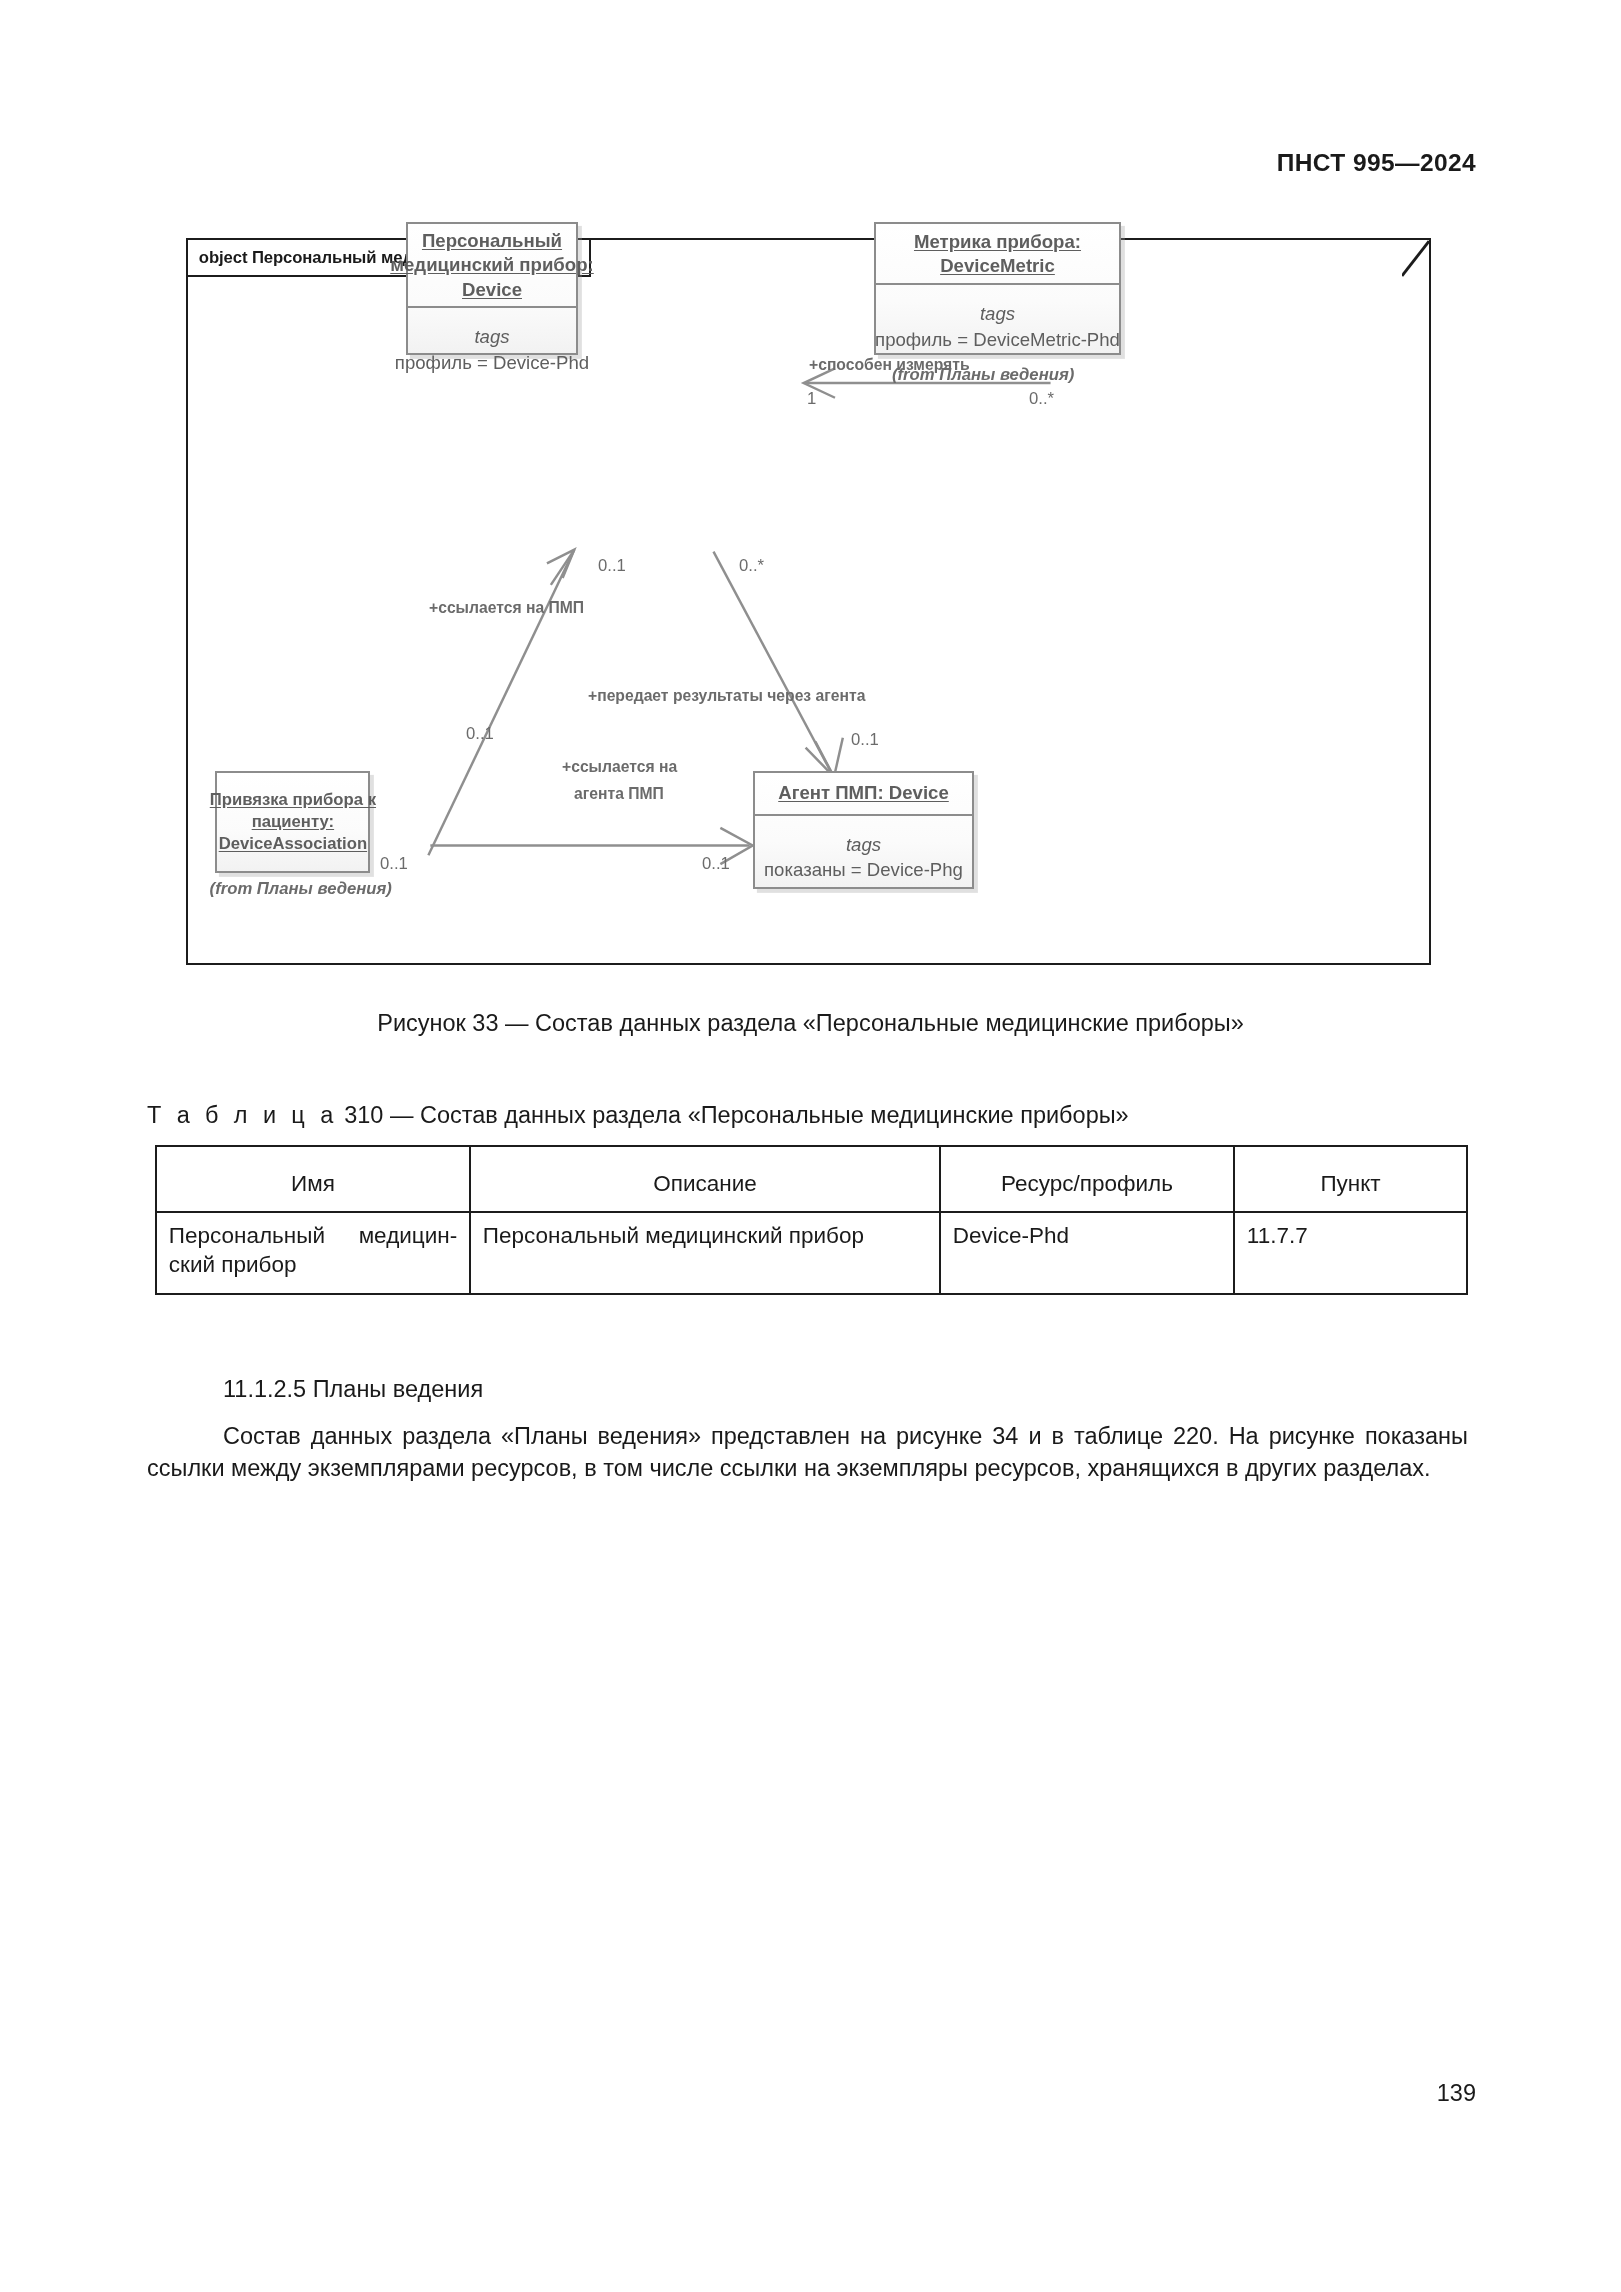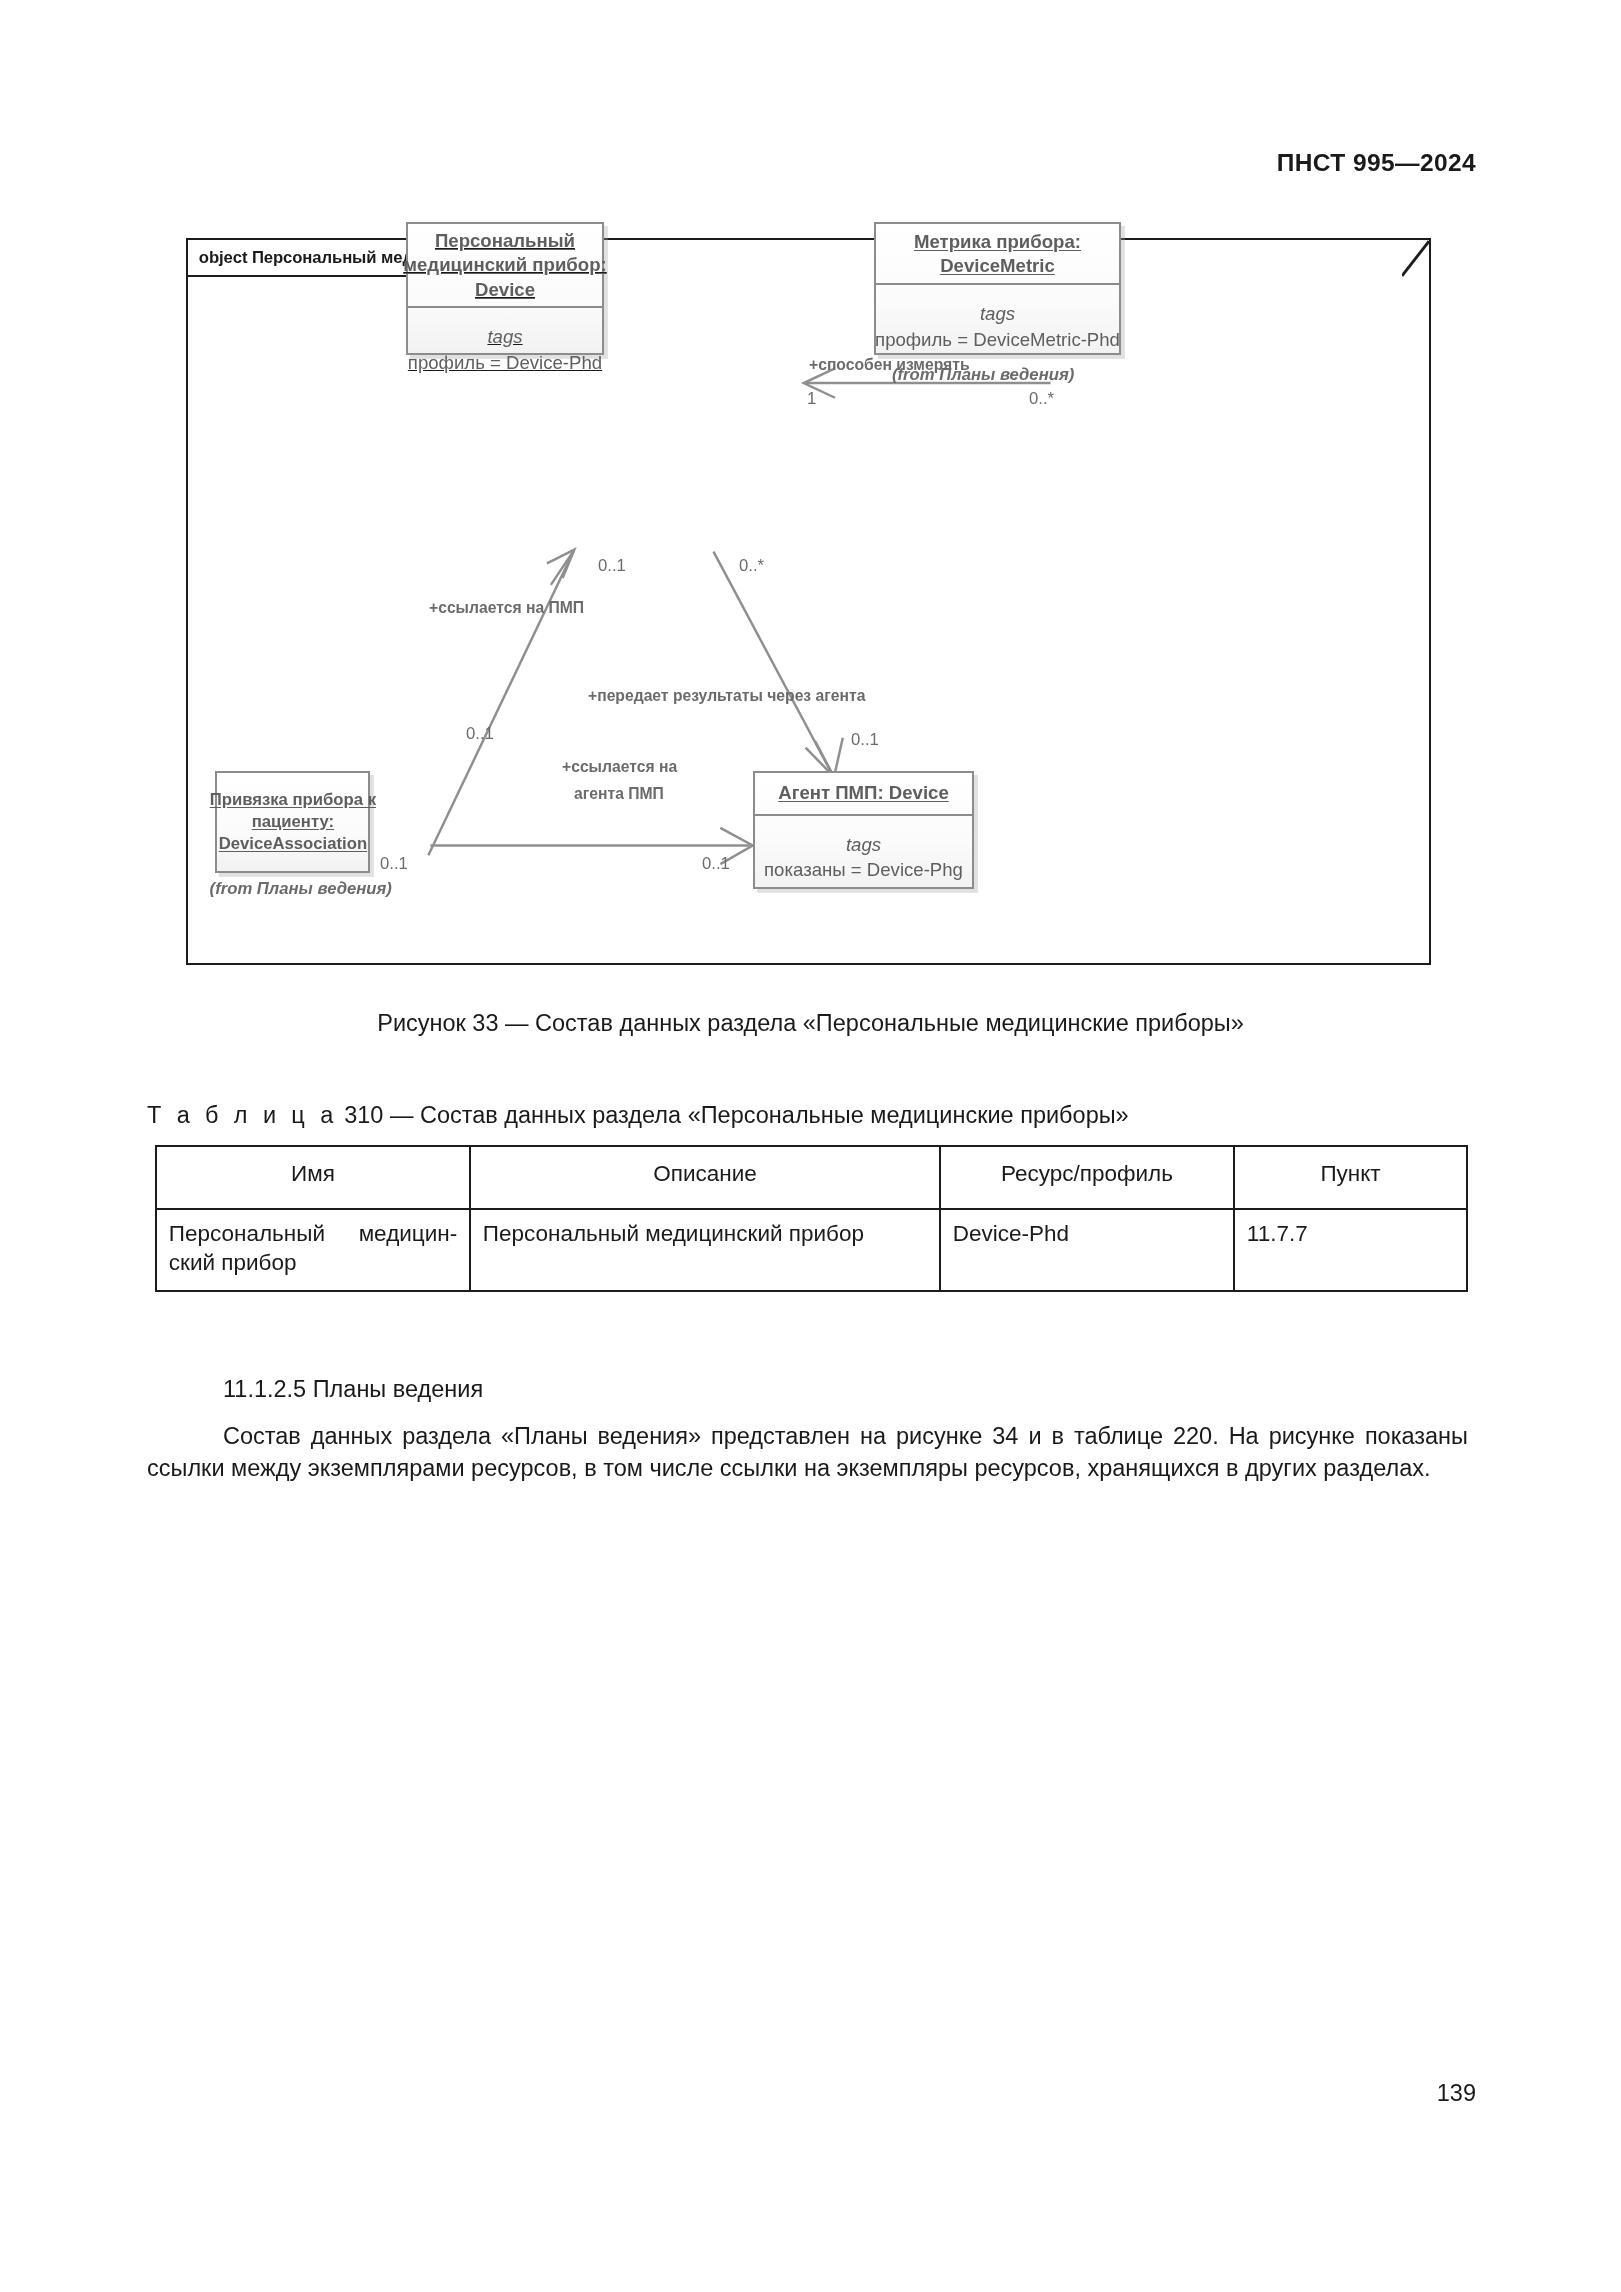--- a/index.html
+++ b/index.html
@@ -181,21 +181,21 @@
   .data-table th,
   .data-table td {
     border: 2px solid #1c1c1c;
     padding: 9.8px 11.8px 11.8px 11.8px;
     vertical-align: top;
     font-weight: normal;
     line-height: 1.28;
   }
   .data-table th {
     text-align: center;
-    padding-top: 13px;
+    padding-top: 23px;
     padding-bottom: 11.8px;
   }
   .data-table td.c-name {
     text-align: justify;
     text-align-last: justify;
   }
   .data-table td.c-name span.nowrapline {
     display: block;
     text-align: left;
     text-align-last: left;
@@ -269,21 +269,21 @@
       <path d="M 630,518 L 659,548 L 640,512" stroke="#8f8f8f" stroke-width="2.5" fill="none"></path>
       <path d="M 659,548 L 668,508" stroke="#8f8f8f" stroke-width="2.5" fill="none"></path>
     </g>
 
     <g>
       <path d="M 247,618 L 573,618" stroke="#8f8f8f" stroke-width="2.5" fill="none"></path>
       <path d="M 543,600 L 576,618 L 543,637" stroke="#8f8f8f" stroke-width="2.5" fill="none"></path>
     </g>
   </svg>
 
-  <div class="uml-box" style="left:218px; top:-17.6px; width:198px; height:133px;text-decoration:underline;">
+  <div class="uml-box" style="left:218px; top:-17.6px; width:172px; height:133px;">
     <div class="uml-head" style="height:82px;">
       <div class="nm">Персональный</div>
       <div class="nm">медицинский прибор:</div>
       <div class="nm">Device</div>
     </div>
     <div class="uml-divider"></div>
     <div class="uml-body" style="height:47px;">
       <div class="tags">tags</div>
       <div class="prof">профиль = Device-Phd</div>
     </div>

